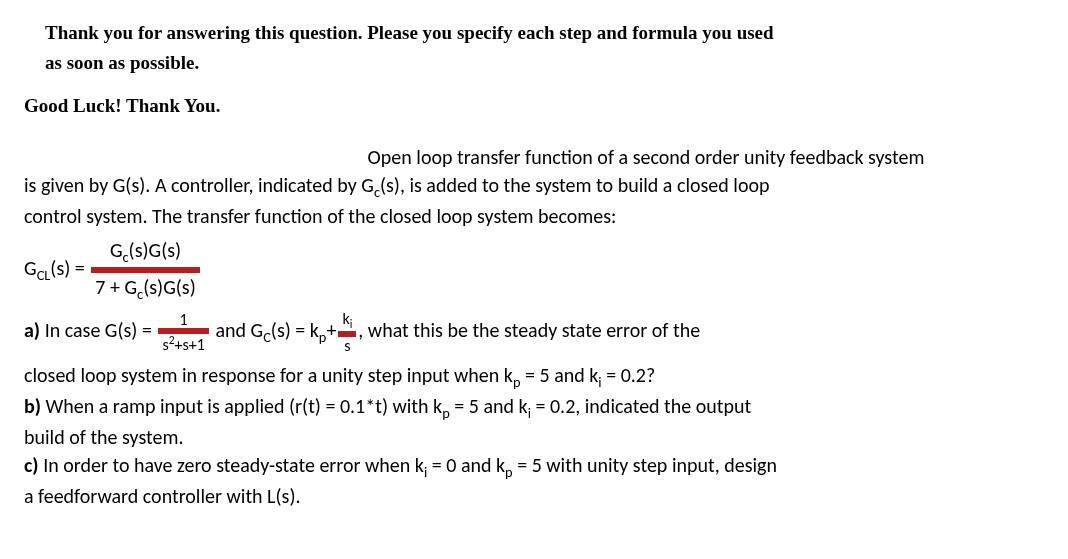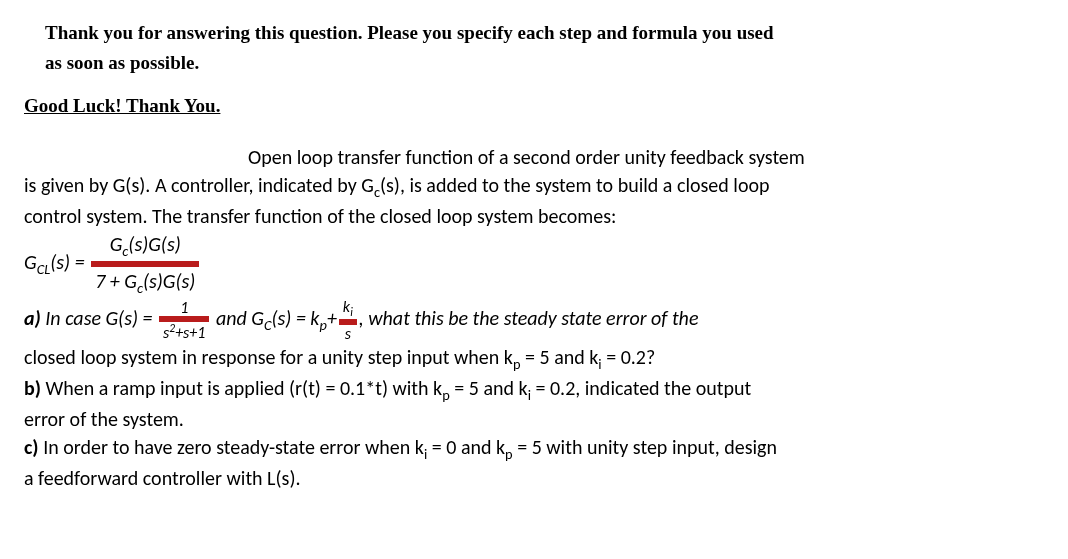--- a/index.html
+++ b/index.html
@@ -15,29 +15,29 @@
     .bold {
       font-weight: bold;
     }
     .header-line {
       margin-bottom: 4px;
       margin-left: 21px;
     }
     .good-luck {
       margin-top: 18px;
       margin-bottom: 24px;
-      text-decoration: underline;
     }
     .body-text {
       font-family: Calibri, "Segoe UI", Arial, sans-serif;
       font-size: 20px;
       line-height: 1.4;
     }
     .intro1 {
       text-indent: 224px;
+      text-align: center;
     }
     .frac {
       display: inline-block;
       vertical-align: middle;
       text-align: center;
       margin: 0 2px;
     }
     .frac-num {
       display: block;
       padding: 0 4px;
@@ -53,22 +53,21 @@
     }
     .sub {
       font-size: 0.72em;
       vertical-align: sub;
     }
     .sup {
       font-size: 0.72em;
       vertical-align: super;
     }
     .eq-line {
-      margin: 0 0;
-      font-style: italic;
+      margin: 6px 0;
     }
     .part-label {
       font-weight: bold;
     }
     .nowrap {
       white-space: nowrap;
     }
   </style>
 </head>
 <body>
@@ -115,20 +114,20 @@
     </span><span>, what this be the steady state error of the</span>
   </div>
 
   <div>
     <span>closed loop system in response for a unity step input when k</span><span class="sub">p</span><span> = 5 and k</span><span class="sub">i</span><span> = 0.2?</span>
   </div>
 
   <div>
     <span class="part-label">b) </span><span>When a ramp input is applied (r(t) = 0.1*t) with k</span><span class="sub">p</span><span> = 5 and k</span><span class="sub">i</span><span> = 0.2, indicated the output</span>
   </div>
-  <div>error of the system.</div>
+  <div>build of the system.</div>
 
   <div>
     <span class="part-label">c) </span><span>In order to have zero steady-state error when k</span><span class="sub">i</span><span> = 0 and k</span><span class="sub">p</span><span> = 5 with unity step input, design</span>
   </div>
   <div>a feedforward controller with L(s).</div>
 
 </div>
 
 </body></html>

